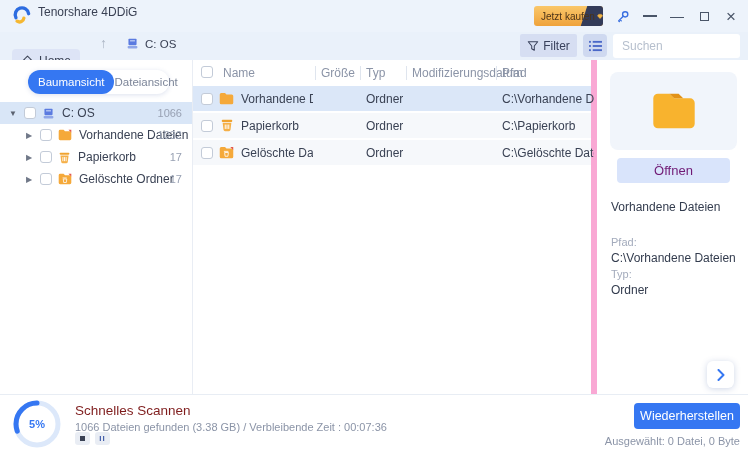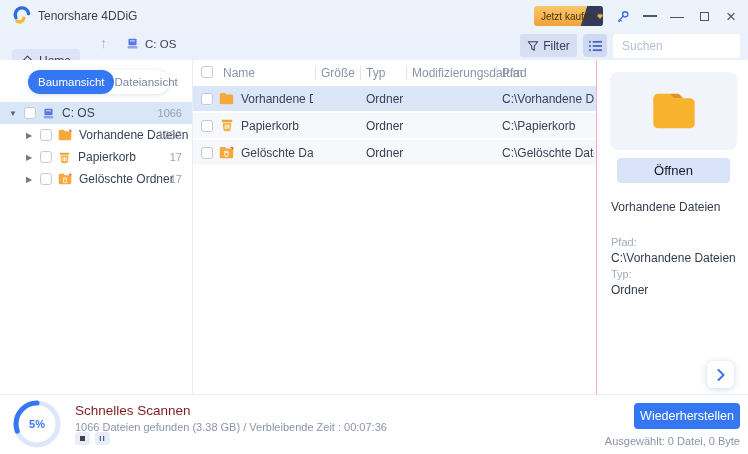--- a/index.html
+++ b/index.html
@@ -2,21 +2,21 @@
 <html><head>
 <meta charset="utf-8">
 <style>
   * { margin:0; padding:0; box-sizing:border-box; }
   html,body { width:748px; height:454px; }
   body { font-family:"Liberation Sans", sans-serif; background:#fff; overflow:hidden; }
   .window { position:relative; width:748px; height:454px; background:#fff; }
 
   
   .titlebar { position:absolute; left:0; top:0; width:748px; height:32px; background:#edf3fb; display:flex; align-items:center; }
-  .brand { display:flex; align-items:center; gap:7px; padding-left:12px; }
+  .brand { display:flex; align-items:flex-start; gap:7px; padding-left:12px; }
   .brand-name { font-size:12px; color:#3a4154; }
   .title-right { position:absolute; right:10px; top:0; height:32px; display:flex; align-items:center; gap:13px; }
   .buy-badge { position:relative; height:20px; width:69px; border-radius:3px; overflow:hidden; background:linear-gradient(180deg,#fac76a,#efa23b); display:flex; align-items:center; cursor:pointer; }
   .buy-badge span { font-size:10px; color:#4a3318; padding-left:7px; position:relative; z-index:2; white-space:nowrap; }
   .buy-dark { position:absolute; right:-5px; top:0; width:24px; height:20px; background:#333b59; transform:skewX(-18deg); }
   .buy-badge svg { position:relative; z-index:2; margin-left:2px; }
   .winbtn { color:#4a5568; font-size:14px; line-height:1; cursor:pointer; display:flex; align-items:center; justify-content:center; width:14px; height:14px; }
   .menu-icon span { display:block; height:1.5px; background:#4a5568; margin:2px 0; }
   .max-box { width:9px; height:9px; border:1.4px solid #4a5568; }
 
@@ -42,32 +42,32 @@
   .tree-row { position:relative; height:22px; display:flex; align-items:center; cursor:pointer; }
   .tree-row.selected { background:#d9e6f7; }
   .tw { font-size:8px; color:#5b6270; width:10px; text-align:center; flex:none; }
   .tw.closed { color:#707888; }
   .cb { width:12px; height:12px; border:1.4px solid #c3cbd8; border-radius:3px; background:#fff; flex:none; cursor:pointer; }
   .tree-label { font-size:12px; color:#3a4254; margin-left:7px; white-space:nowrap; overflow:hidden; }
   .tree-count { position:absolute; right:10px; font-size:11px; color:#98a1b3; }
   .gap6 { width:6px; flex:none; }
 
   
-  .table { position:absolute; left:193px; top:60px; width:404px; height:334px; background:#fff; border-right:1px solid #f9a8d4; }
+  .table { position:absolute; left:193px; top:60px; width:404px; height:334px; background:#fff; border-right:6px solid #f9a8d4; }
   .thead { position:relative; height:26px; }
   .th { position:absolute; top:6px; font-size:12px; color:#8b94a7; white-space:nowrap; }
   .col-div { position:absolute; top:6px; width:1px; height:14px; background:#dfe5ee; }
   .trow { position:relative; height:25px; margin-bottom:2px; background:#f6f8fb; display:flex; align-items:center; cursor:pointer; }
   .trow.selected { background:#dbe7f8; }
   .cell { position:absolute; font-size:12px; color:#3a4254; white-space:nowrap; overflow:hidden; }
 
   
   .rpanel { position:absolute; left:598px; top:60px; width:150px; height:334px; background:#fff; }
   .preview-box { position:absolute; left:12px; top:12px; width:127px; height:78px; background:#f1f5fb; border-radius:8px; display:flex; align-items:center; justify-content:center; }
-  .open-btn { position:absolute; left:19px; top:98px; width:113px; height:25px; background:#d9e4fb; border-radius:4px; border:none; color:#0f172a; font-size:13px; cursor:pointer; font-family:"Liberation Sans",sans-serif; }
+  .open-btn { position:absolute; left:19px; top:98px; width:113px; height:25px; background:#d9e4fb; border-radius:4px; border:none; color:#701a75; font-size:13px; cursor:pointer; font-family:"Liberation Sans",sans-serif; }
   .detail { position:absolute; left:13px; width:132px; }
   .d-label { font-size:11px; color:#a3abbc; margin-bottom:3px; }
   .d-value { font-size:12px; color:#333c4e; white-space:nowrap; }
   .next-btn { position:absolute; left:109px; top:301px; width:27px; height:27px; background:#fff; border-radius:6px; box-shadow:0 1px 6px rgba(60,90,160,.25); display:flex; align-items:center; justify-content:center; cursor:pointer; }
 
   
   .statusbar { position:absolute; left:0; top:394px; width:748px; height:60px; background:#fff; border-top:1px solid #e8edf4; }
   .ring-wrap { position:absolute; left:11px; top:3px; width:52px; height:52px; }
   .ring-pct { position:absolute; left:0; top:0; width:52px; height:52px; display:flex; align-items:center; justify-content:center; font-size:11px; font-weight:bold; color:#3577f2; }
   .scan-title { position:absolute; left:75px; top:8px; font-size:13.5px; color:#7f1d1d; }

